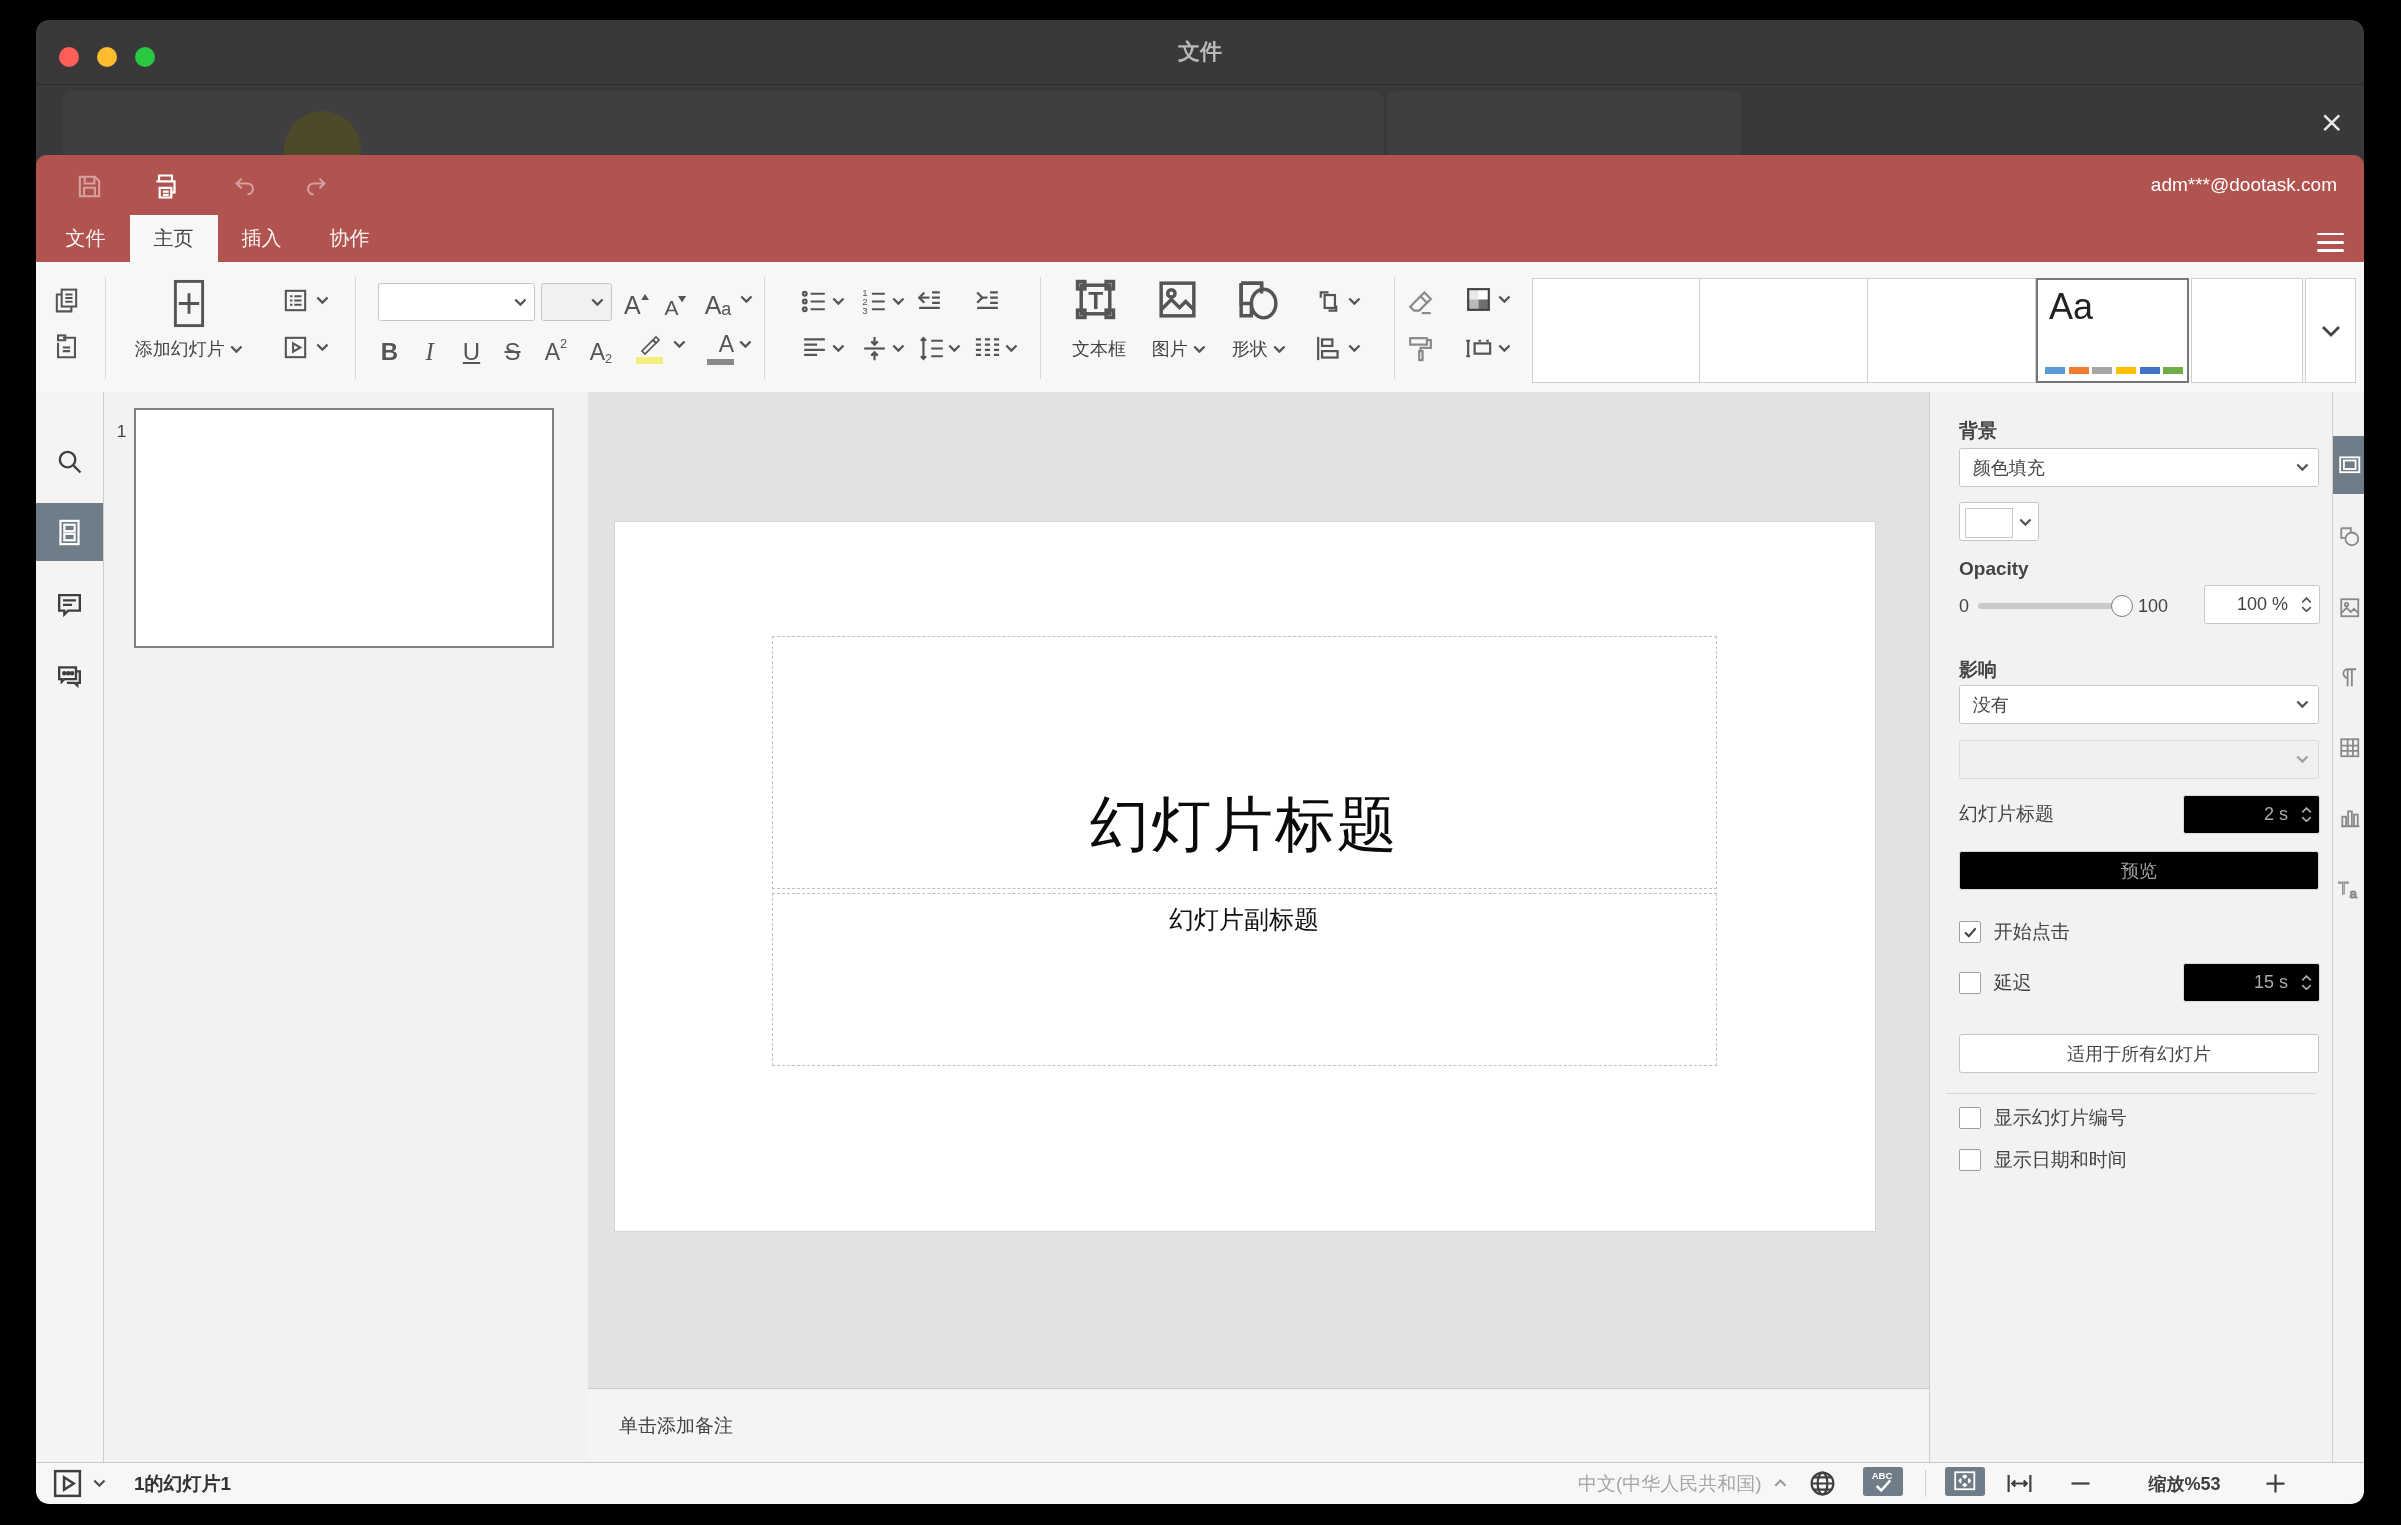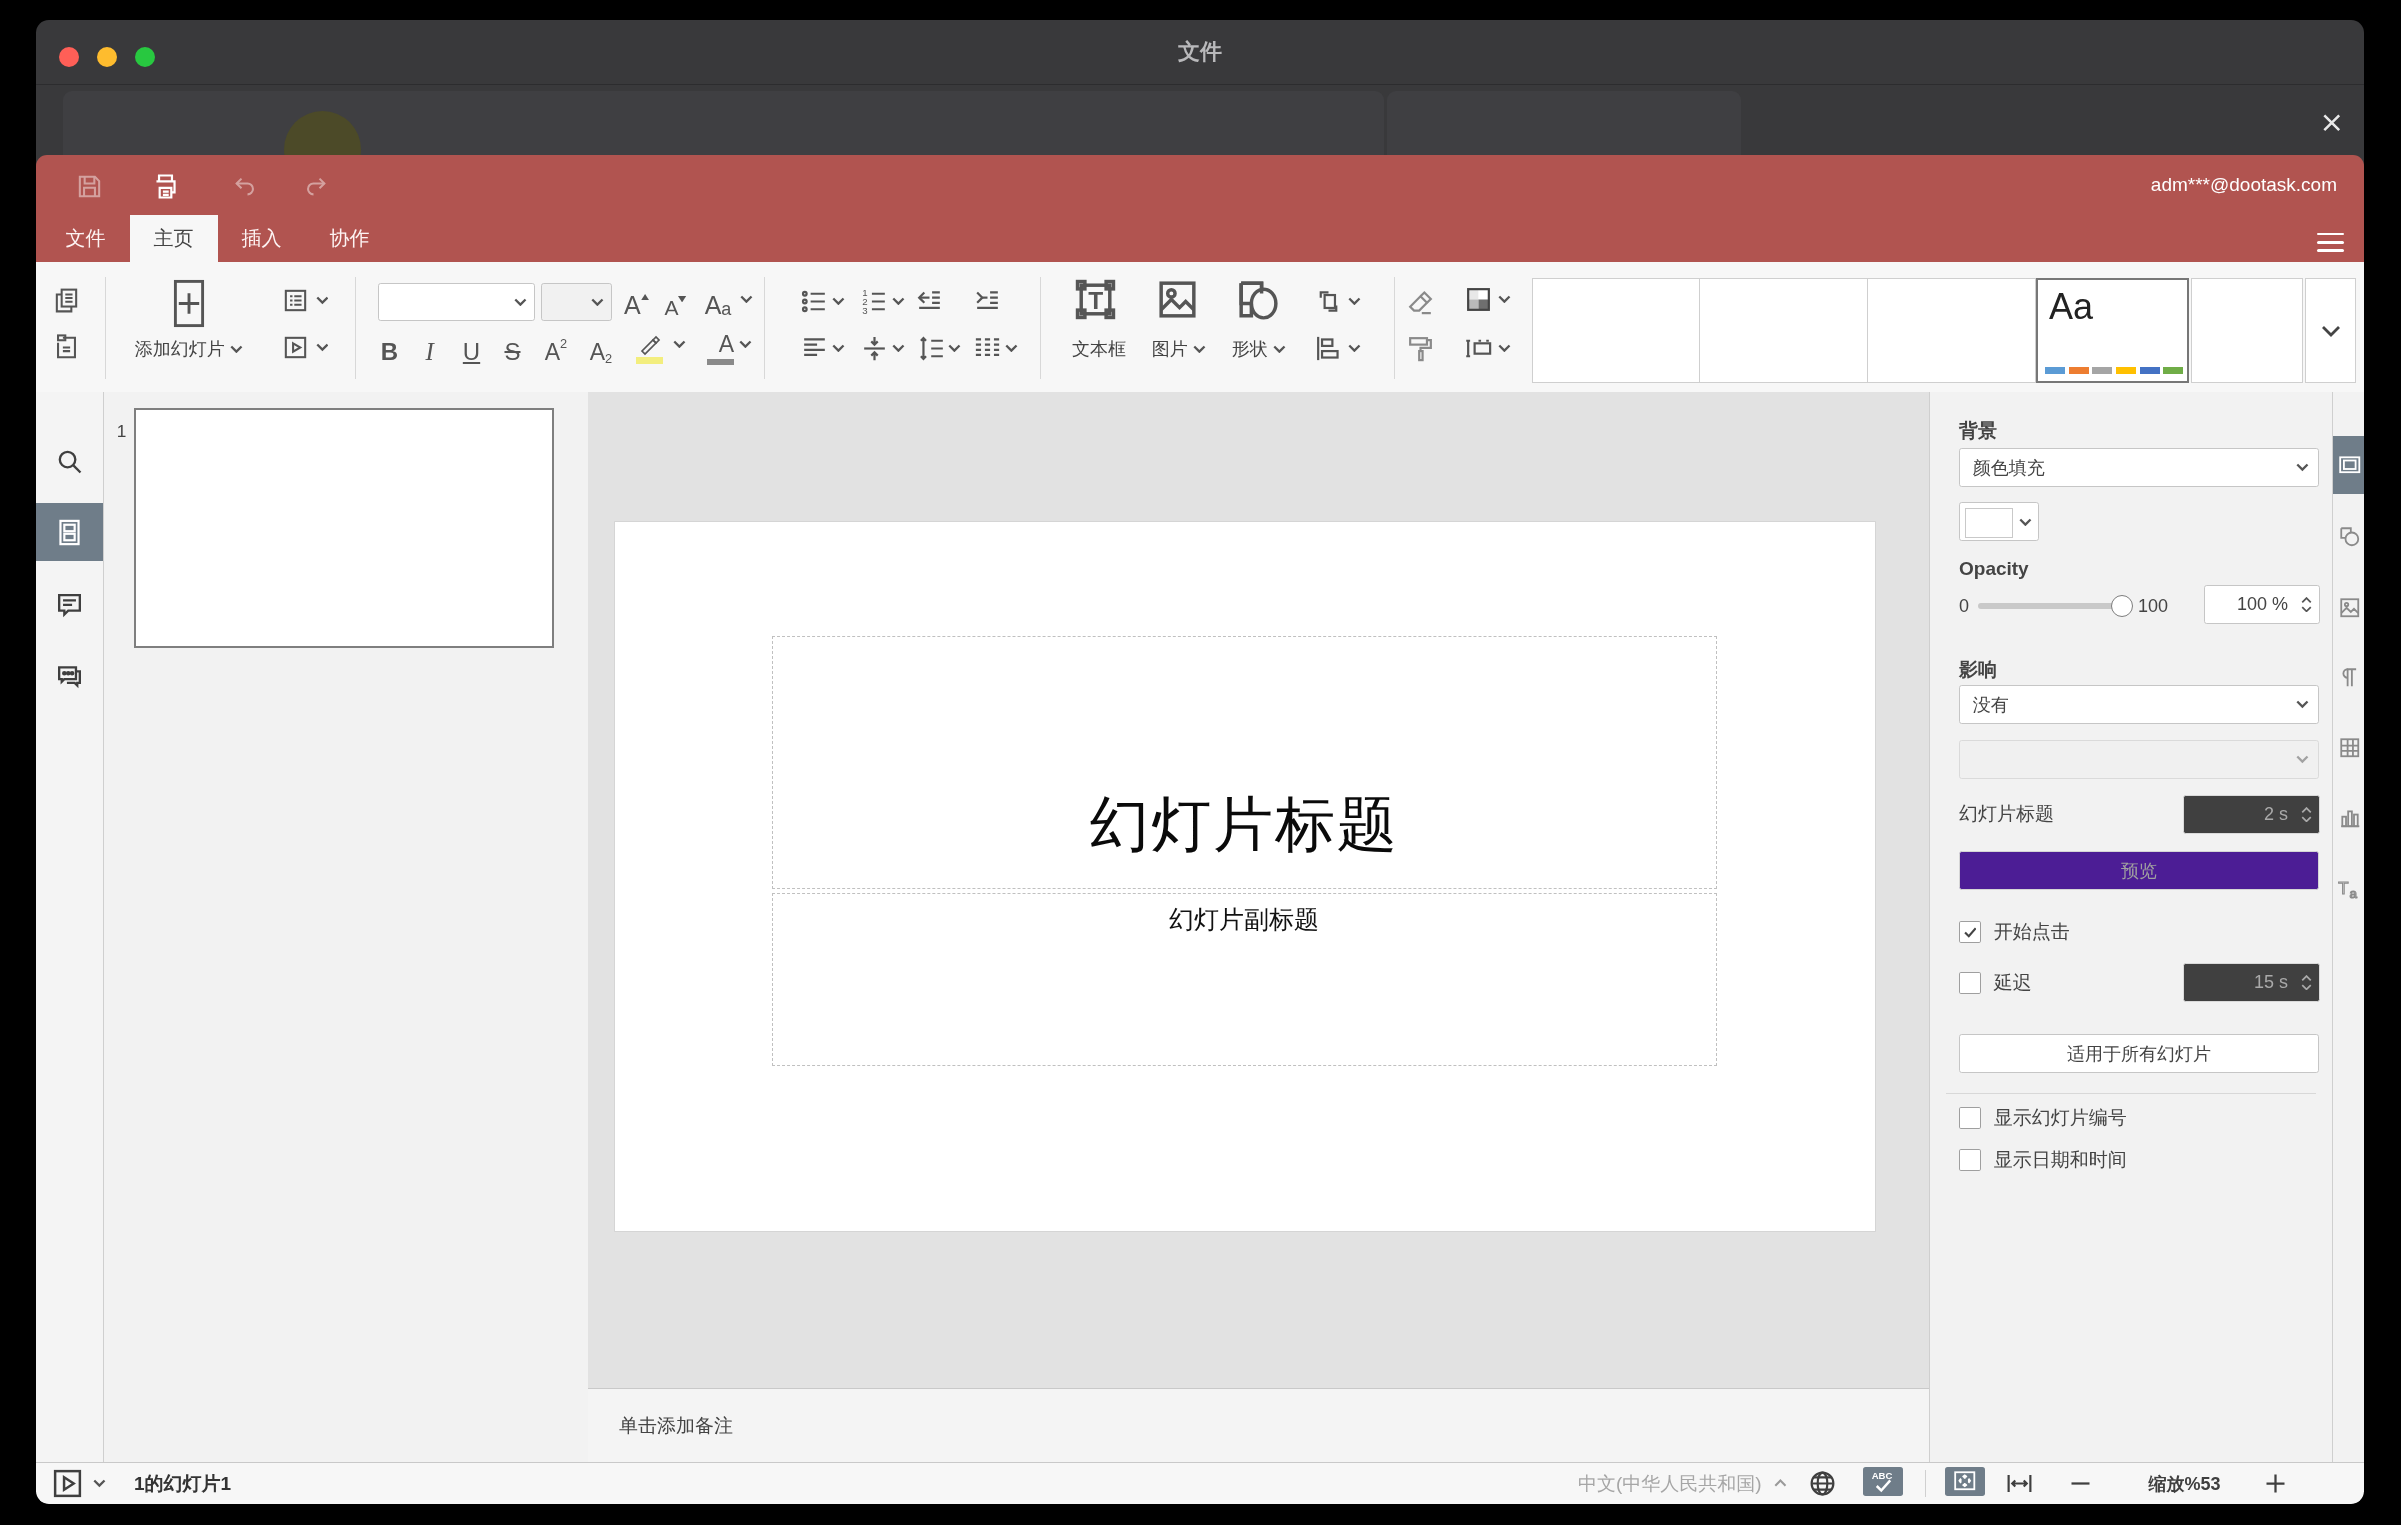--- a/index.html
+++ b/index.html
@@ -59,25 +59,25 @@
   .notes .ntext{position:absolute;left:31px;top:0;height:74px;display:flex;align-items:center;font-size:19px;color:#444;}
   
   .rpanel{position:absolute;left:1893px;top:0;width:402px;height:100%;background:#f2f2f2;border-left:0.9px solid #cfcfcf;}
   .plabel{position:absolute;left:29px;font-size:19px;font-weight:700;color:#444;}
   .pselect{position:absolute;left:29px;width:360px;height:39px;background:#fff;border:0.9px solid #c6c6c6;border-radius:2.7px;
     display:flex;align-items:center;padding-left:12.8px;box-sizing:border-box;font-size:18px;color:#444;cursor:pointer;}
   .pselect .chevwrap{position:absolute;right:9px;top:0;bottom:0;display:flex;align-items:center;}
   .pselect.disabled{background:#f0f0f0;border-color:#dadada;color:#a9a9a9;}
   .spin{position:absolute;height:39px;background:#fff;border:0.9px solid #c6c6c6;border-radius:2.7px;box-sizing:border-box;
     display:flex;align-items:center;justify-content:flex-end;padding-right:31px;font-size:18px;color:#444;}
-  .spin.disabled{background:#404040;border-color:#dadada;color:#a9a9a9;}
+  .spin.disabled{background:#000000;border-color:#dadada;color:#a9a9a9;}
   .spin .steppers{position:absolute;right:7.3px;top:0;bottom:0;display:flex;flex-direction:column;justify-content:center;gap:2.7px;}
   .pbtn{position:absolute;left:29px;width:360px;height:39px;background:#fff;border:0.9px solid #c6c6c6;border-radius:2.7px;
     display:flex;align-items:center;justify-content:center;font-size:18px;color:#444;cursor:pointer;box-sizing:border-box;}
-  .pbtn.disabled{background:#4c1d95;color:#a0a0a0;border-color:#d5d5d5;}
+  .pbtn.disabled{background:#000000;color:#a0a0a0;border-color:#d5d5d5;}
   .chkrow{position:absolute;left:29px;display:flex;align-items:center;gap:12.8px;font-size:19px;color:#444;cursor:pointer;}
   .chkbox{width:22px;height:22px;background:#fff;border:0.9px solid #9f9f9f;border-radius:1.8px;box-sizing:border-box;
     display:flex;align-items:center;justify-content:center;}
   .pdivider{position:absolute;left:16.4px;right:16.4px;height:0.9px;background:#d8d8d8;}
   .slidertrack{position:absolute;height:6.4px;background:#c9c9c9;border-radius:3.6px;cursor:pointer;}
   .sliderknob{position:absolute;width:22px;height:22px;border-radius:50%;background:#fff;border:1.8px solid #7d7d7d;box-sizing:border-box;cursor:pointer;}
   .slnum{position:absolute;font-size:18px;color:#444;}
   
   .rightstrip{position:absolute;left:2296px;top:0;width:33px;height:100%;background:#f2f2f2;border-left:0.9px solid #cfcfcf;}
   .rtool{position:absolute;left:0;width:33px;height:58px;display:flex;align-items:center;justify-content:center;cursor:pointer;}

